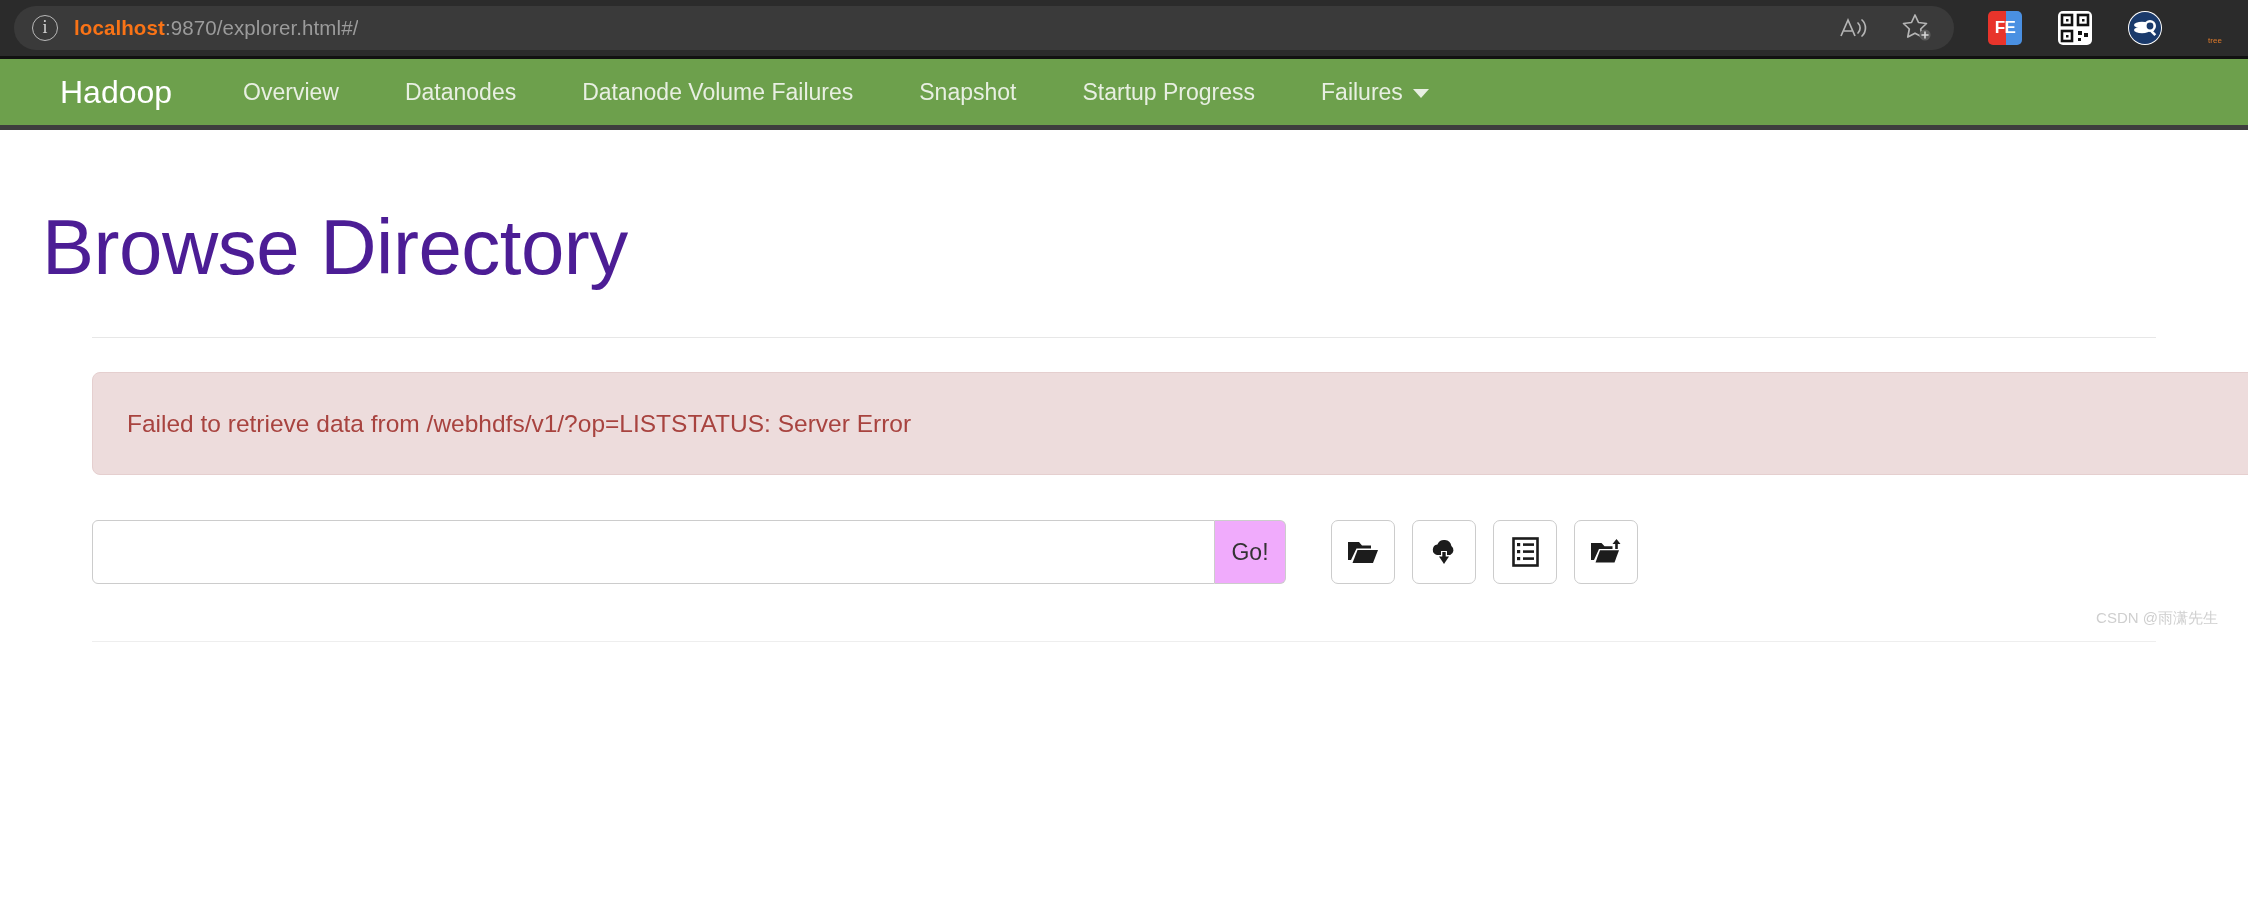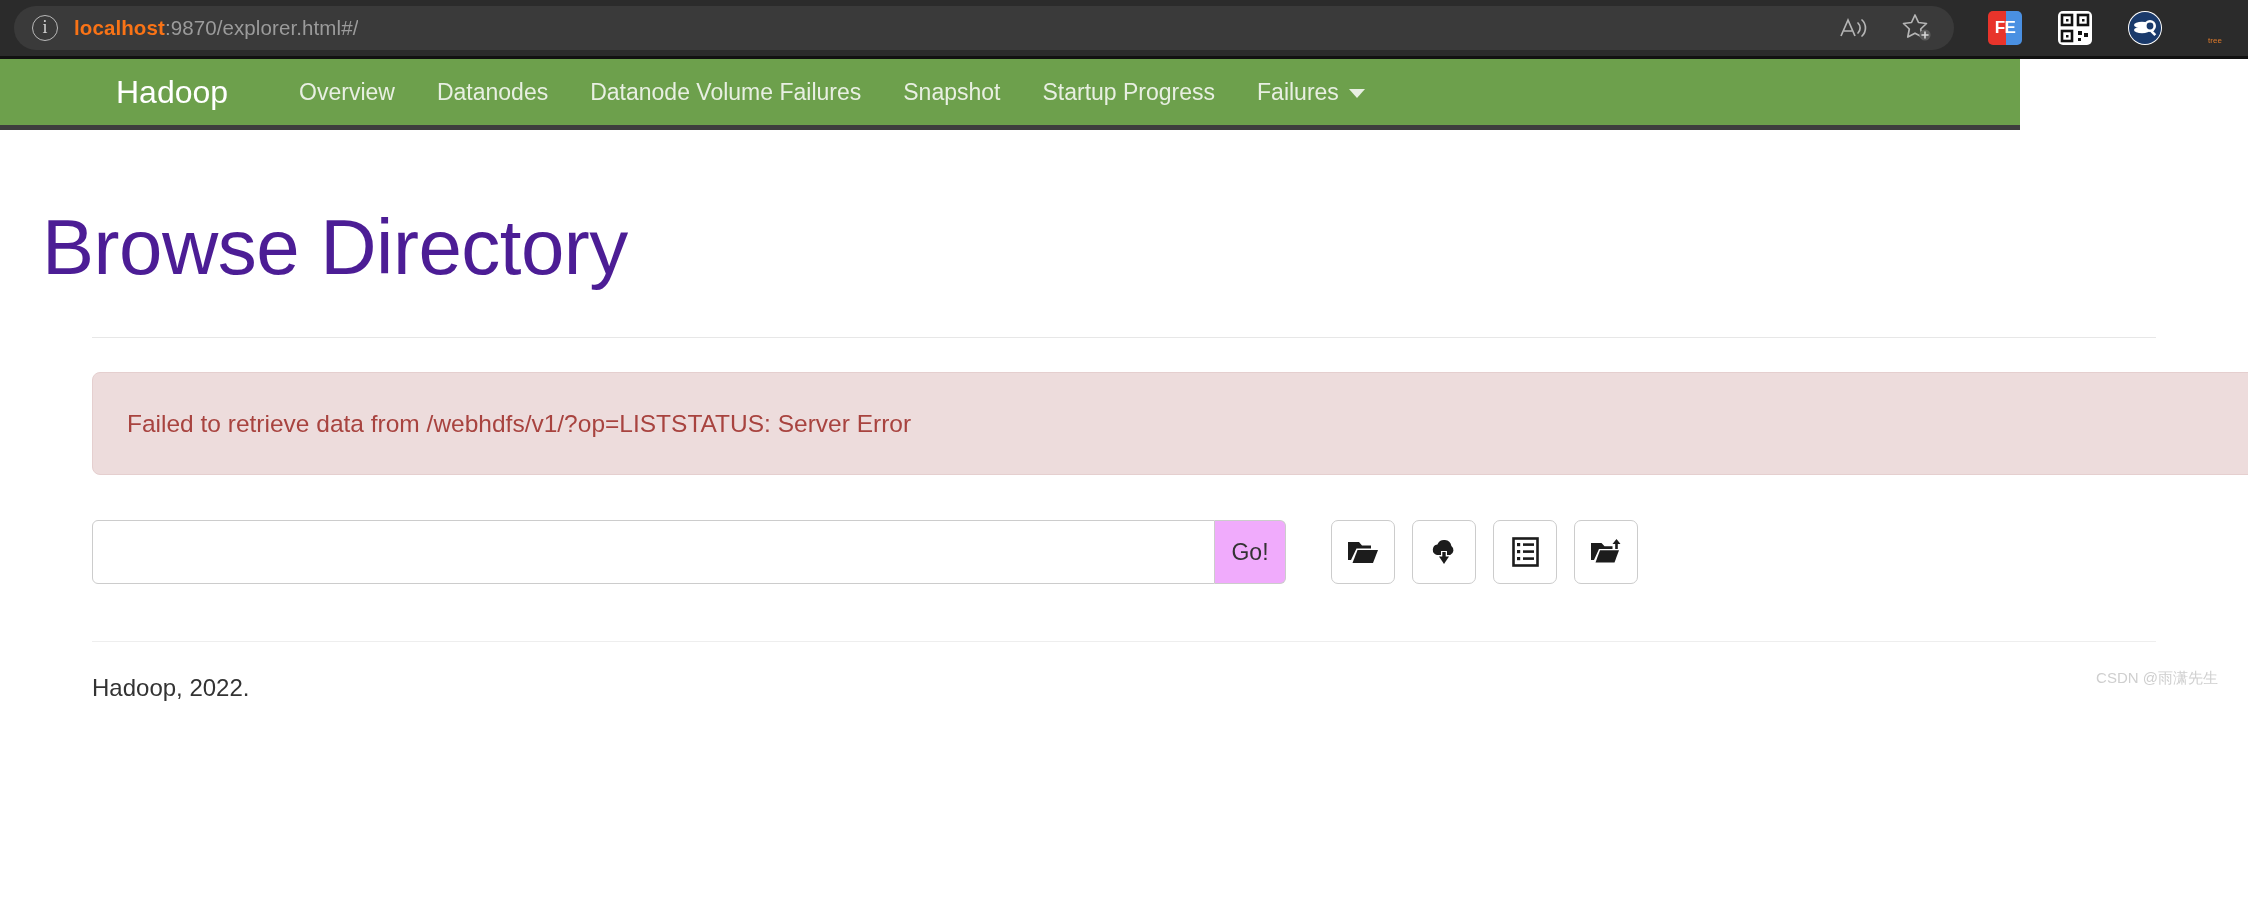--- a/index.html
+++ b/index.html
@@ -85,35 +85,35 @@
   .ext-qr { background: #ffffff; }
   .ext-round { background: #ffffff; border-radius: 50%; }
   .ext-tree {
     flex-direction: column; justify-content: flex-end;
     color: #e07b2a; font-size: 8px; gap: 28px;
   }
 
   
   .nav-top-border { width: 2248px; height: 3px; background: #111; }
   .navbar {
-    width: 2020px;
+    width: 2248px;
     height: 71px;
     background: #6da04c;
     display: flex;
     align-items: center;
-    padding-left: 116px;
+    padding-left: 60px;
     border-bottom: 5px solid #3e3e3e;
   }
   .brand {
     color: #ffffff;
     font-size: 32px;
     margin-right: 50px;
     white-space: nowrap;
   }
-  .nav-links { display: flex; align-items: center; }
+  .nav-links { display: flex; align-items: center; gap: 24px; }
   .nav-link {
     color: #e8efe2;
     font-size: 23px;
     padding: 0 21px;
     white-space: nowrap;
     cursor: pointer;
   }
   .caret {
     display: inline-block;
     width: 0; height: 0;
@@ -350,15 +350,14 @@
         <svg width="32" height="28" viewBox="0 0 32 28" fill="#1c1c1c">
           <path d="M1 5 h10.5 l3 3.3 h8 v2.8 H9 L4 22 H1 Z"></path>
           <path d="M10 12.2 H29 L24.5 24.5 H5.5 Z"></path>
           <path d="M26.5 1 L30.5 6 H27.8 V11 H25.2 V6 H22.5 Z"></path>
         </svg>
       </button>
     </div>
   </div>
 
   <hr class="hr-footer">
-  <div class="footer-text">Hadoop, 2022.</div>
   <div class="watermark">CSDN @雨潇先生</div>
 </div>
 
 </body></html>

